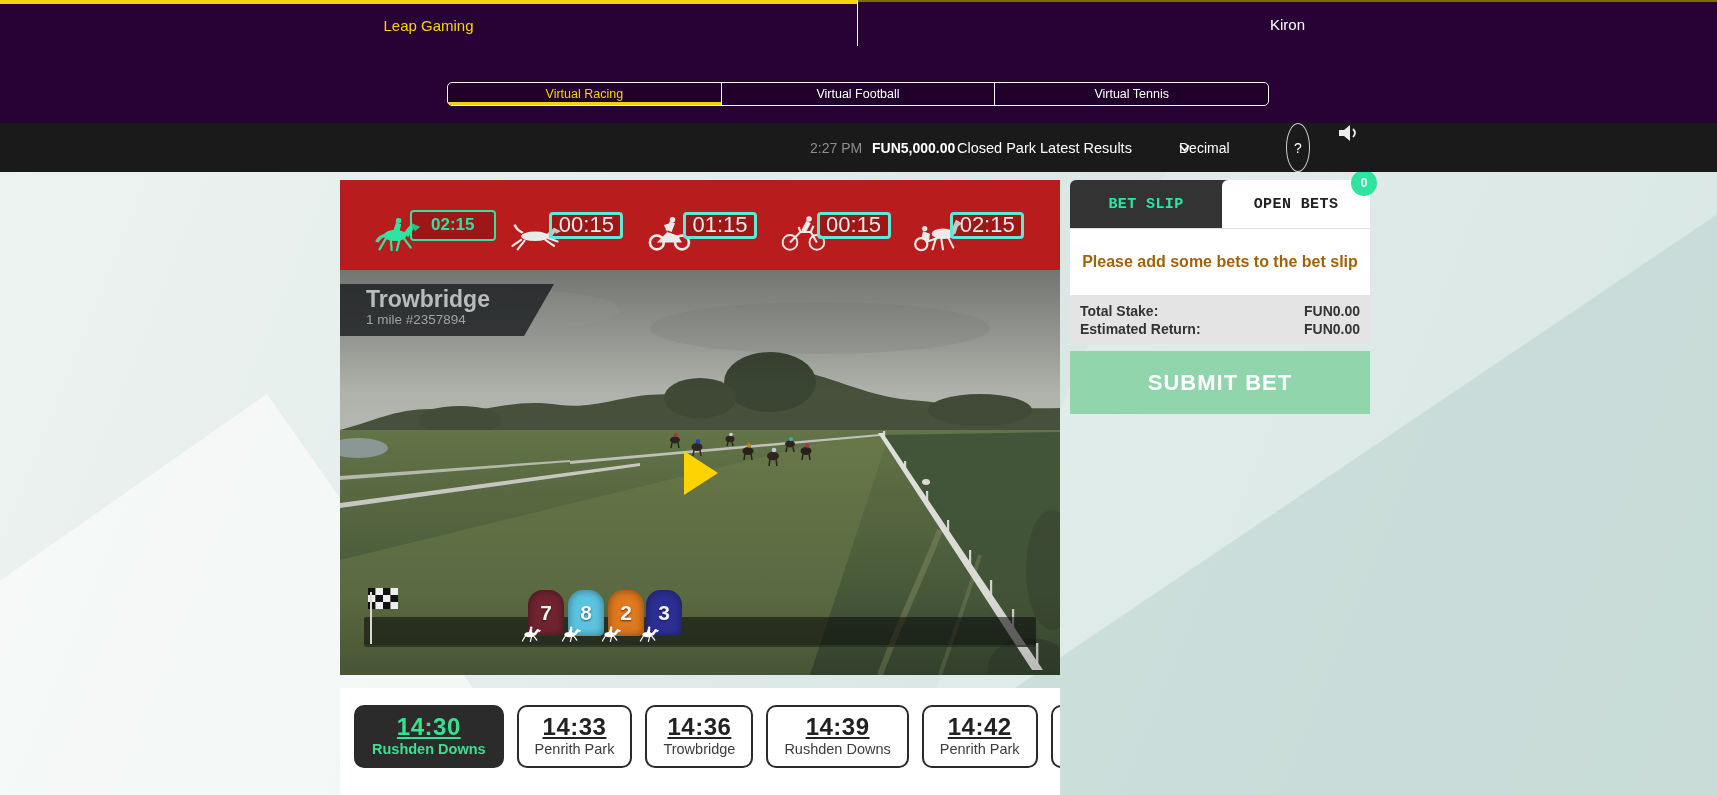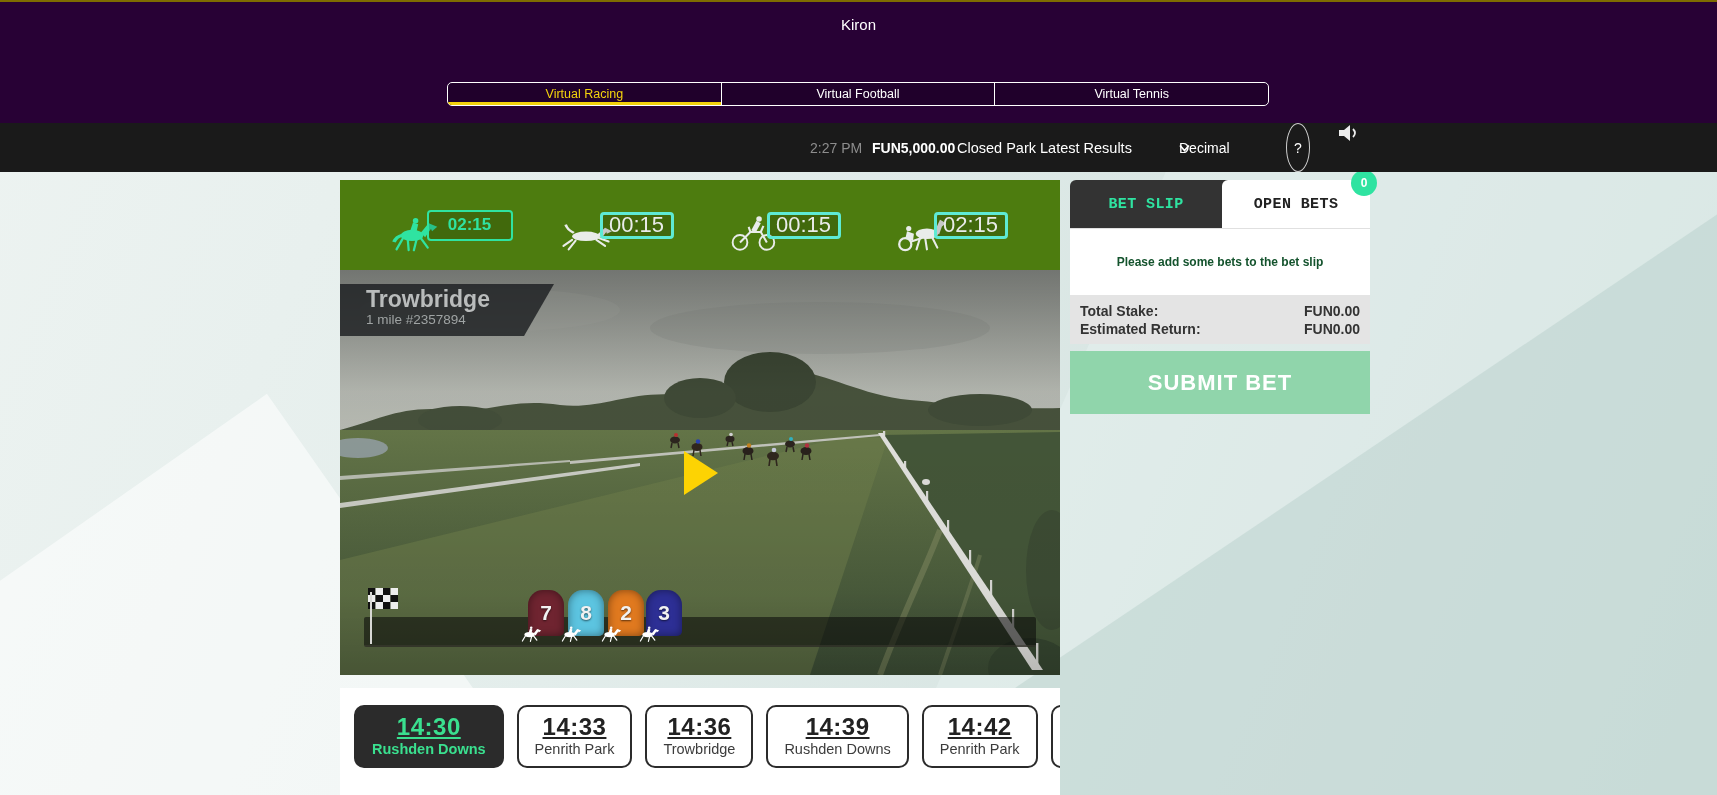--- a/index.html
+++ b/index.html
@@ -35,21 +35,21 @@
   .tb-closed { left:957px; font-size:14.5px !important; cursor:pointer; }
   .tb-latest { left:1040px; font-size:14.5px !important; cursor:pointer; }
   .tb-odds   { left:1179px; font-weight:normal; cursor:pointer; gap:6px; }
   .tb-help   { left:1286px; top:13px; width:24px; height:24px; border:1.5px solid #cfcfcf; border-radius:50%;
                color:#cfcfcf; font-size:14px; display:flex; align-items:center; justify-content:center; cursor:pointer; }
   .tb-sound  { left:1337px; top:15px; cursor:pointer; }
 
   
   .player-col { position:absolute; left:340px; top:180px; width:720px; z-index:4; }
 
-  .timer-bar { height:90px; background:#4d7c0f; display:flex; align-items:center; padding:0 26px; }
+  .timer-bar { height:90px; background:#b91c1c; display:flex; align-items:center; padding:0 26px; }
   .timer-item { flex:1; display:flex; align-items:center; justify-content:center; gap:2px; color:#e9ecea; cursor:pointer; }
   .timer-item svg { flex:none; margin-top:14px; }
   .time-box { border:3px solid #5eead4; border-radius:4px; width:74px; height:27px; margin-left:-14px;
               display:flex; align-items:center; justify-content:center; font-size:22px; background:rgba(0,0,0,.15); }
   .timer-item.selected { color:var(--green); }
   .timer-item.selected .time-box { border:2px solid var(--green); width:86px; height:31px; font-size:17px; font-weight:bold; }
 
   .video { position:relative; width:720px; height:405px; background:#55624a; overflow:hidden; cursor:pointer; }
   .video svg.scene { position:absolute; left:0; top:0; }
 
@@ -86,35 +86,38 @@
   .betslip { position:absolute; left:1070px; top:180px; width:300px; z-index:4; }
   .bs-tabs { position:relative; height:48px; background:#333333; border-radius:6px 6px 0 0; }
   .bs-tab { position:absolute; top:0; height:48px; display:flex; align-items:center; justify-content:center;
             font-size:15px; font-weight:bold; letter-spacing:.4px; cursor:pointer;font-family:Liberation Mono, monospace; }
   .bs-tab.slip { left:0; width:152px; color:var(--green); }
   .bs-tab.open { left:152px; width:148px; background:#ffffff; color:#222; border-radius:6px 6px 0 0; }
   .bs-badge { position:absolute; right:-7px; top:-10px; width:26px; height:26px; border-radius:50%;
               background:var(--green); color:#fff; font-size:12px; font-weight:bold;
               display:flex; align-items:center; justify-content:center; z-index:2; }
   .bs-empty { height:67px; background:#ffffff; display:flex; align-items:center; justify-content:center;
-              font-size:12px; font-weight:bold; color:#14532d; border-top:1px solid #e0e0e0; }
+              font-size:16px; font-weight:bold; color:#a16207; border-top:1px solid #e0e0e0; }
   .bs-totals { height:49px; background:#e4e4e4; padding:7px 10px 0 10px; }
   .bs-row { display:flex; justify-content:space-between; font-size:14px; font-weight:bold; color:#333; line-height:18px; }
   .submit-btn { margin-top:7px; height:63px; background:var(--submit); color:#ffffff; font-size:22px; font-weight:bold;
                 letter-spacing:1px; display:flex; align-items:center; justify-content:center; cursor:pointer; }
 </style>
 </head>
 <body>
 
 <div class="diag diag1"></div>
 <div class="diag diag2"></div>
 <div class="diag diag3"></div>
 
 <div class="header">
   <div class="provider-bar">
+    <div class="provider provider-left">
+      <span>Leap Gaming</span>
+    </div>
     <div class="provider provider-right">
       <span>Kiron</span>
     </div>
   </div>
   <div class="sport-tabs">
     <div class="sport-tab active">
       <span>Virtual Racing</span>
     </div>
     <div class="sport-tab">
       <span>Virtual Football</span>
@@ -172,20 +175,31 @@
             <line x1="18" y1="32" x2="10" y2="42"></line>
           <line x1="42" y1="31" x2="52" y2="38"></line>
             <line x1="45" y1="29" x2="56" y2="33"></line>
         </g>
         <ellipse cx="30" cy="27" rx="16" ry="5.5"></ellipse>
         <path d="M43 25 L52 17 L55 20 L48 29 Z"></path>
           <path d="M52 17 L60 21 L54 24 Z"></path>
         <path d="M15 24 Q7 20 5 14 L8 13 Q10 19 17 22 Z"></path>
       </svg>
       <span class="time-box">00:15</span>
+    </div>
+    <div class="timer-item">
+      <svg width="52" height="40" viewBox="0 0 60 44" fill="currentColor">
+        <circle cx="16" cy="34" r="8" fill="none" stroke="currentColor" stroke-width="3"></circle>
+        <circle cx="45" cy="34" r="8" fill="none" stroke="currentColor" stroke-width="3"></circle>
+        <path d="M16 34 L28 22 L40 26 L45 34 Z"></path>
+          <path d="M28 22 L24 14 L31 12 Z"></path>
+        <circle cx="34" cy="8" r="3.2"></circle>
+          <path d="M31 10 L26 19 L33 22 L37 12 Z"></path>
+      </svg>
+      <span class="time-box">01:15</span>
     </div>
     <div class="timer-item">
       <svg width="52" height="40" viewBox="0 0 60 44" fill="currentColor">
         <circle cx="15" cy="34" r="8.5" fill="none" stroke="currentColor" stroke-width="2.2"></circle>
         <circle cx="46" cy="34" r="8.5" fill="none" stroke="currentColor" stroke-width="2.2"></circle>
         <path d="M15 34 L27 22 L39 22 L46 34" fill="none" stroke="currentColor" stroke-width="2.4"></path>
         <line x1="27" y1="22" x2="25" y2="16" stroke="currentColor" stroke-width="2.4"></line>
         <line x1="39" y1="22" x2="42" y2="15" stroke="currentColor" stroke-width="2.4"></line>
         <circle cx="37" cy="7" r="3.2"></circle>
           <path d="M34 9 L28 20 L33 23 L39 12 Z"></path>

